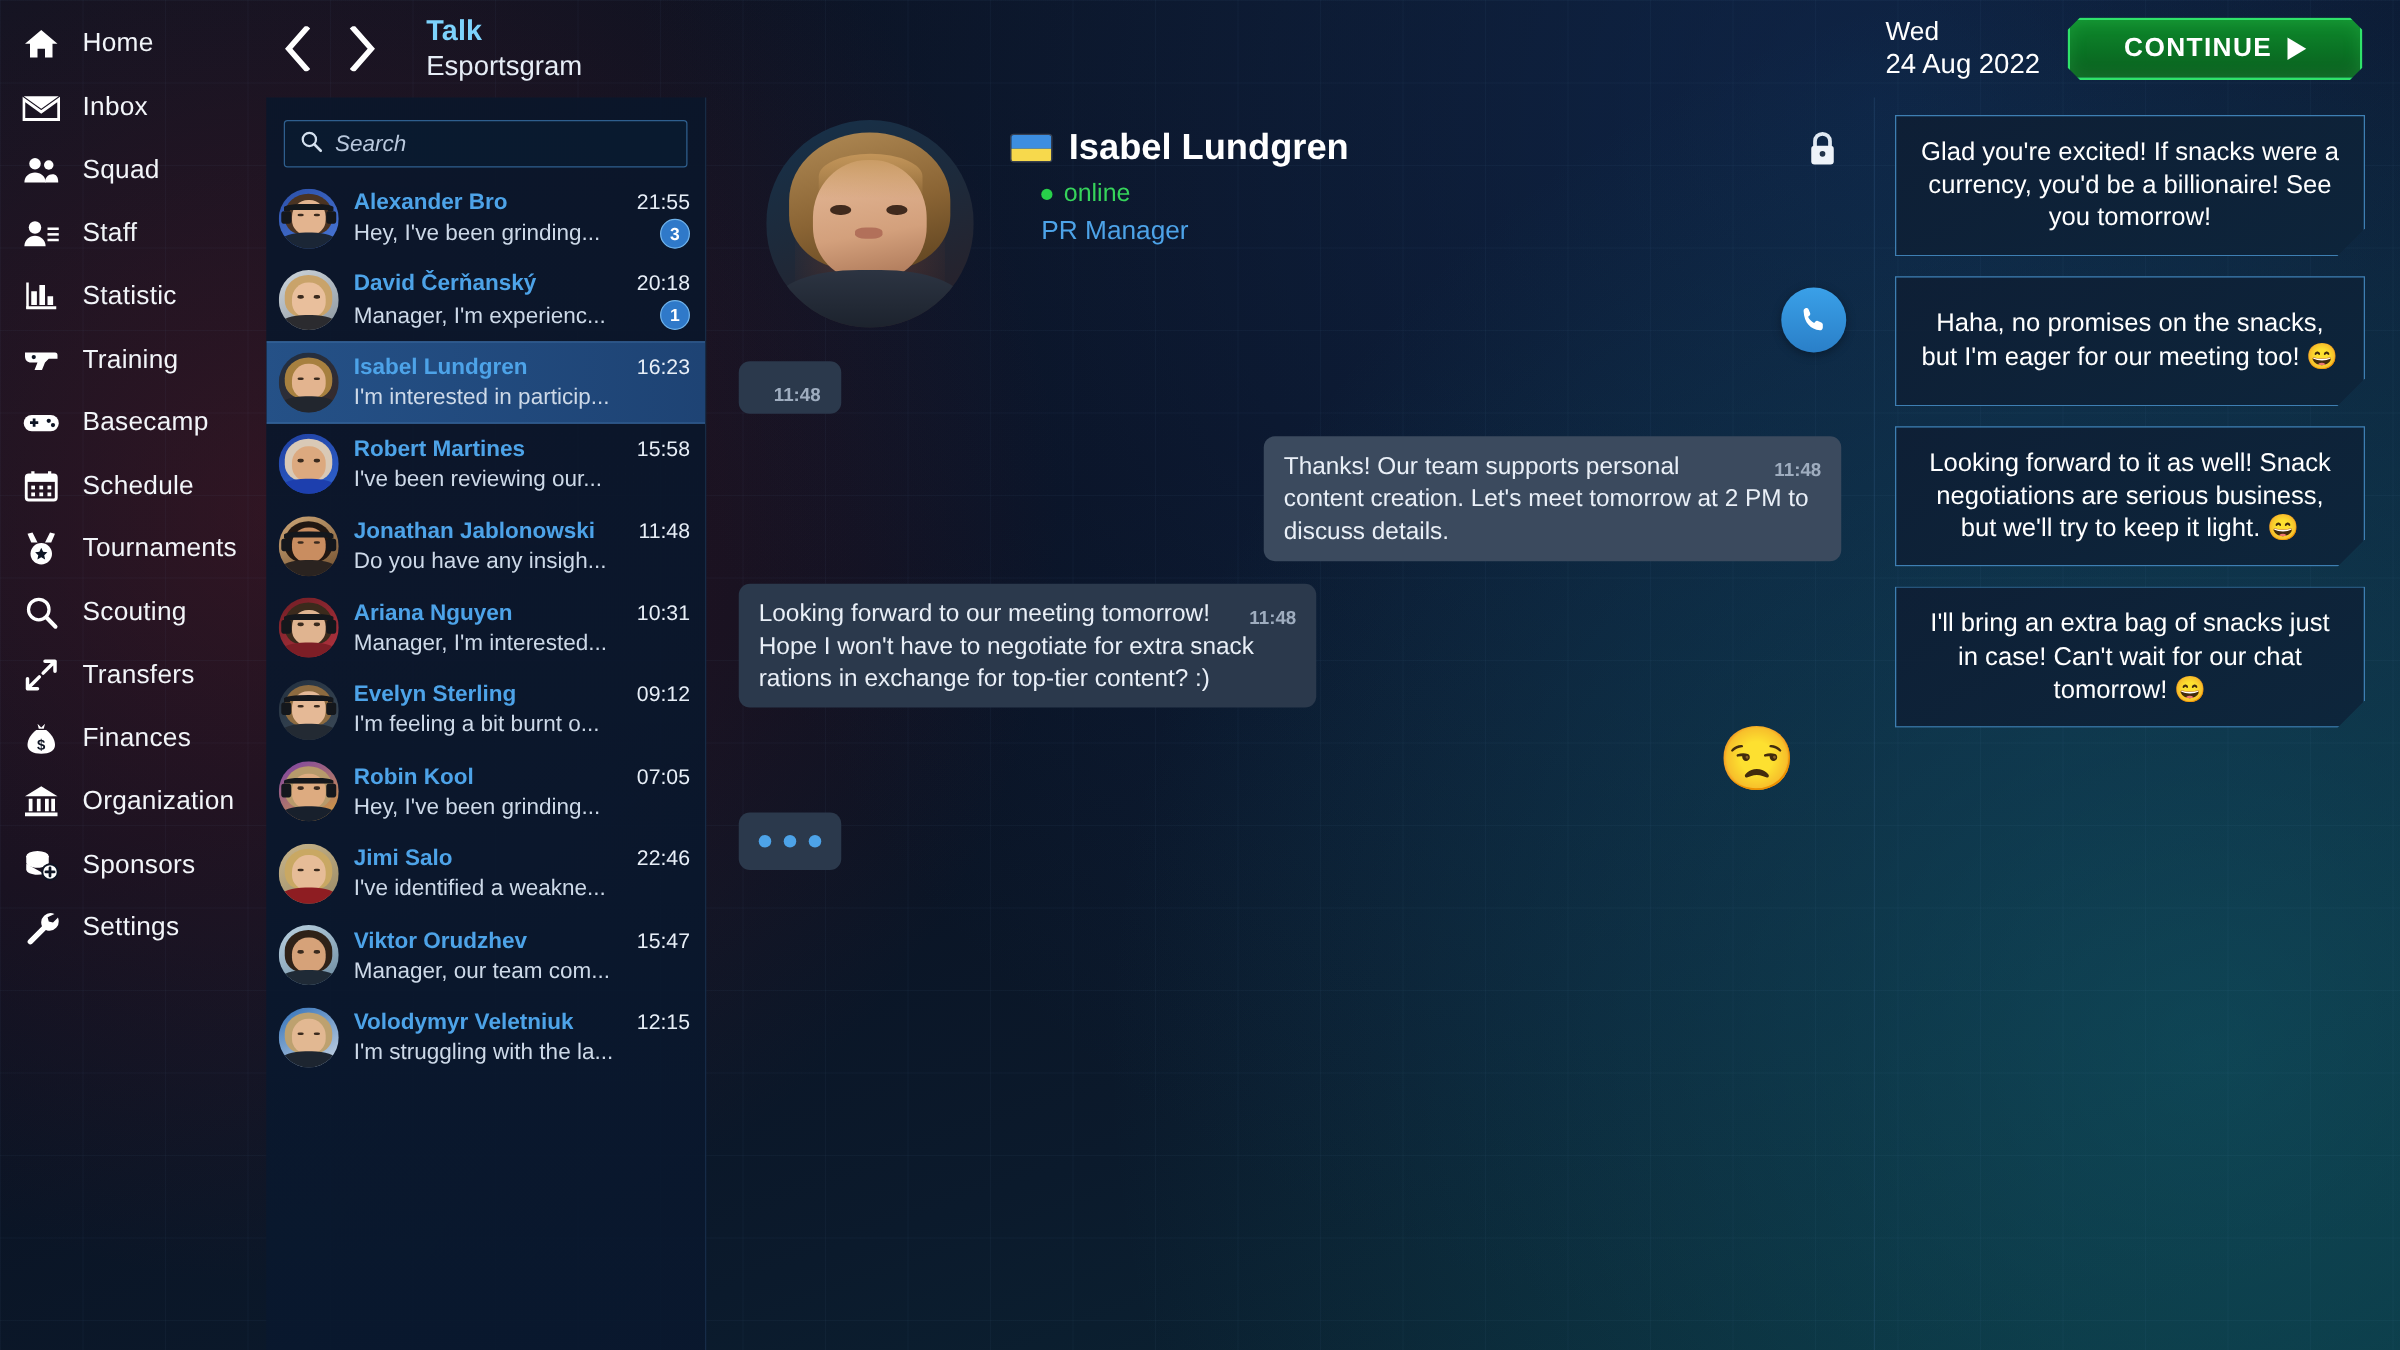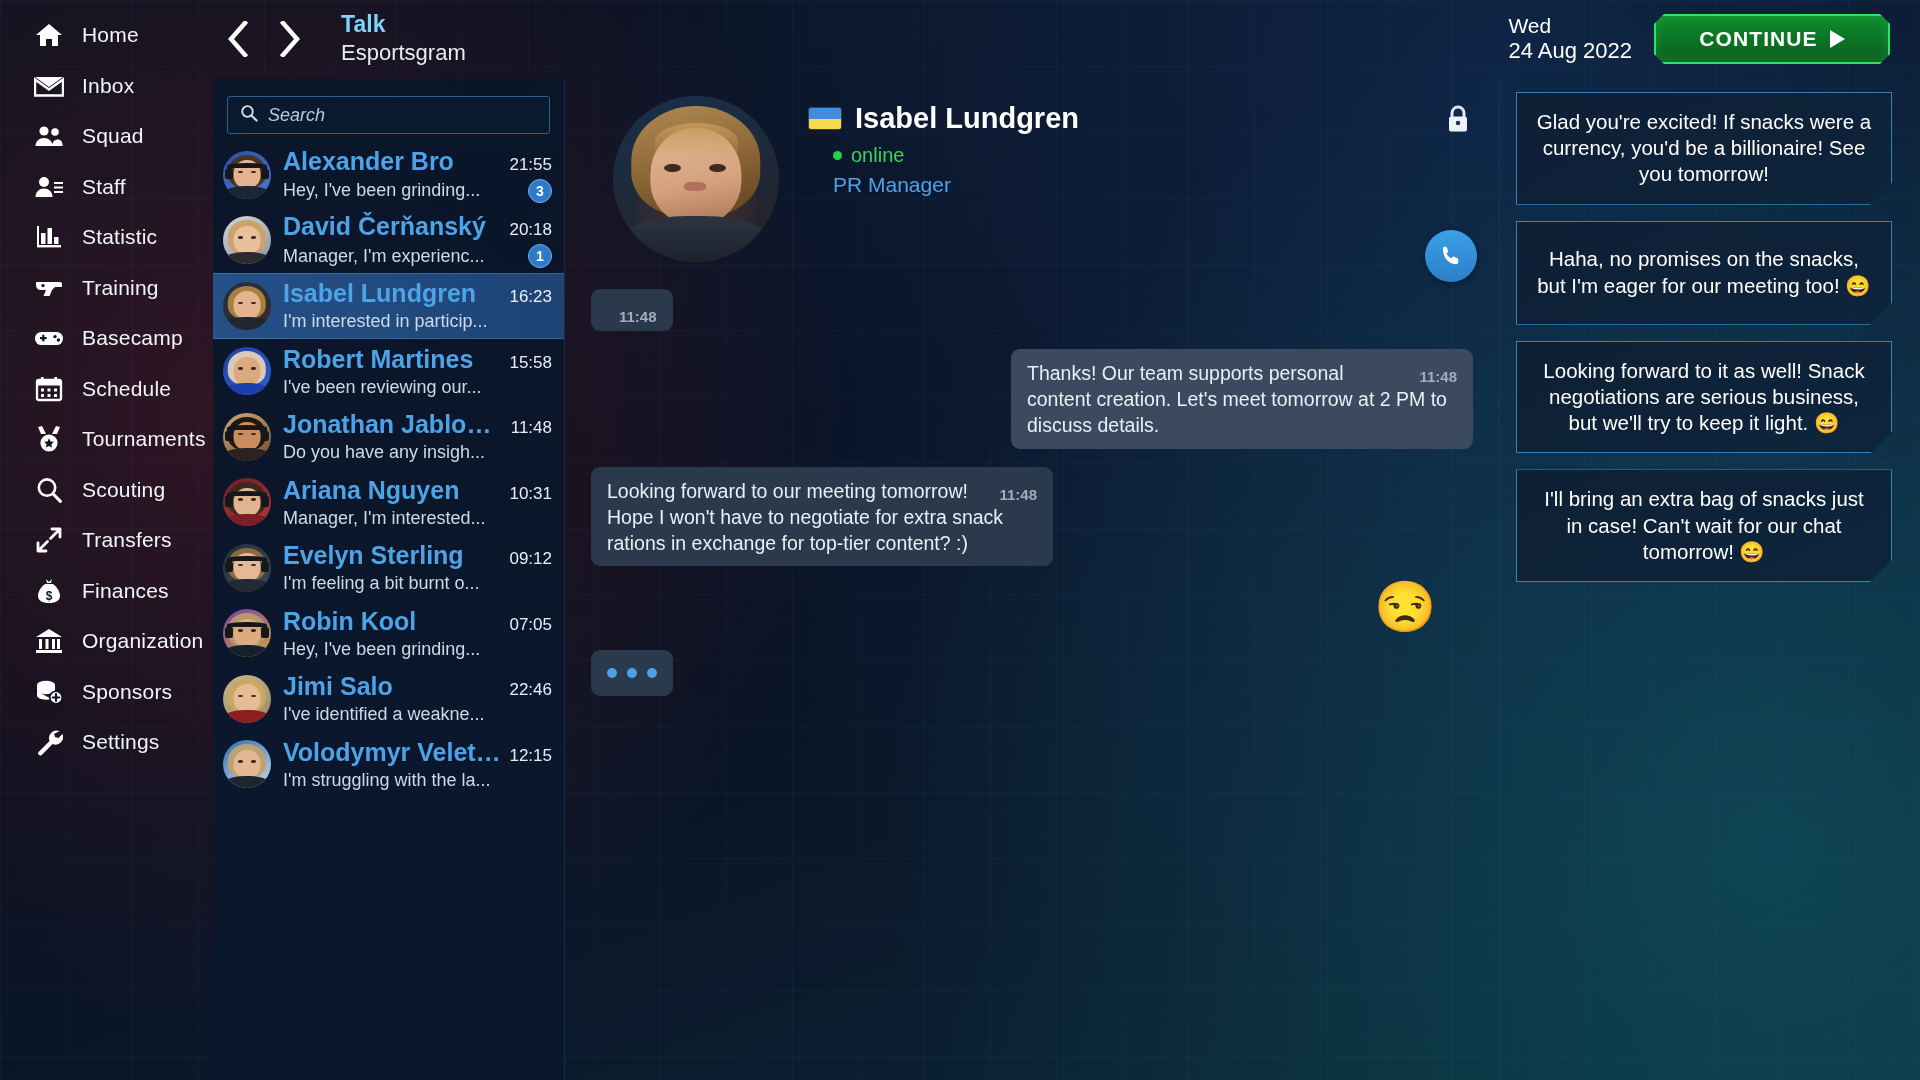--- a/index.html
+++ b/index.html
@@ -101,21 +101,21 @@
     z-index: 4;
   }
 
   
   .sidebar {
     width: 213px; flex: 0 0 213px;
     position: relative;
     padding-top: 0;
   }
   .sidebar-inner {
-    position: absolute; left: 16px; top: -78px; width: 213px; height: 1080px;
+    position: absolute; left: 0; top: -78px; width: 213px; height: 1080px;
     padding-top: 10px;
   }
   .nav-item {
     display: flex; align-items: center;
     height: 50.5px;
     padding-left: 16px;
     gap: 16px;
     cursor: pointer;
   }
   .nav-ico {
@@ -169,21 +169,21 @@
   }
   .avatar {
     width: 48px; height: 48px; border-radius: 50%;
     flex: 0 0 48px;
     overflow: hidden;
     position: relative;
   }
   .conv-body { flex: 1 1 auto; min-width: 0; }
   .conv-line1 { display: flex; align-items: baseline; justify-content: space-between; gap: 8px; }
   .conv-name {
-    font-size: 25px; font-weight: bold; color: #4da3e8;
+    font-size: 18px; font-weight: bold; color: #4da3e8;
     white-space: nowrap; overflow: hidden; text-overflow: ellipsis; text-align: right;
   }
   .conv-time { font-size: 17px; color: #e7eef7; flex: 0 0 auto; }
   .conv-line2 { display: flex; align-items: center; justify-content: space-between; gap: 8px; margin-top: 3px; }
   .conv-preview {
     font-size: 18px; color: #cdd9e8;
     white-space: nowrap; overflow: hidden; text-overflow: ellipsis;
   }
   .badge {
     flex: 0 0 auto;
@@ -743,20 +743,41 @@
                 <div class="body" style="width:92%;height:32%;background:#8e1d22"></div>
               </div>
             </div>
             <div class="conv-body">
               <div class="conv-line1">
                 <span class="conv-name">Jimi Salo</span>
                 <span class="conv-time">22:46</span>
               </div>
               <div class="conv-line2">
                 <span class="conv-preview">I've identified a weakne...</span>
+              </div>
+            </div>
+          </div>
+          <div class="conv-item">
+            <div class="avatar">
+              <div class="ph">
+                <div class="sky" style="background:linear-gradient(150deg,#bcd3e2,#6b8aa0)"></div>
+                <div class="hair" style="width:80%;height:70%;top:8%;background:#2f2218"></div>
+                <div class="head" style="width:56%;height:58%;top:20%;background:#d6a279"></div>
+                <div class="hs" style="left:32%;top:42%;width:9%;height:5%;background:#3a2a1e;border-radius:50%"></div>
+                <div class="hs" style="left:59%;top:42%;width:9%;height:5%;background:#3a2a1e;border-radius:50%"></div>
+                <div class="body" style="width:92%;height:32%;background:#1f2a36"></div>
+              </div>
+            </div>
+            <div class="conv-body">
+              <div class="conv-line1">
+                <span class="conv-name">Viktor Orudzhev</span>
+                <span class="conv-time">15:47</span>
+              </div>
+              <div class="conv-line2">
+                <span class="conv-preview">Manager, our team com...</span>
               </div>
             </div>
           </div>
           <div class="conv-item">
             <div class="avatar">
               <div class="ph">
                 <div class="sky" style="background:linear-gradient(150deg,#2e6fb8,#cfd9e4)"></div>
                 <div class="hair" style="width:80%;height:70%;top:8%;background:#bda16f"></div>
                 <div class="head" style="width:56%;height:58%;top:20%;background:#e2b892"></div>
                 <div class="hs" style="left:32%;top:42%;width:9%;height:5%;background:#3a2a1e;border-radius:50%"></div>

